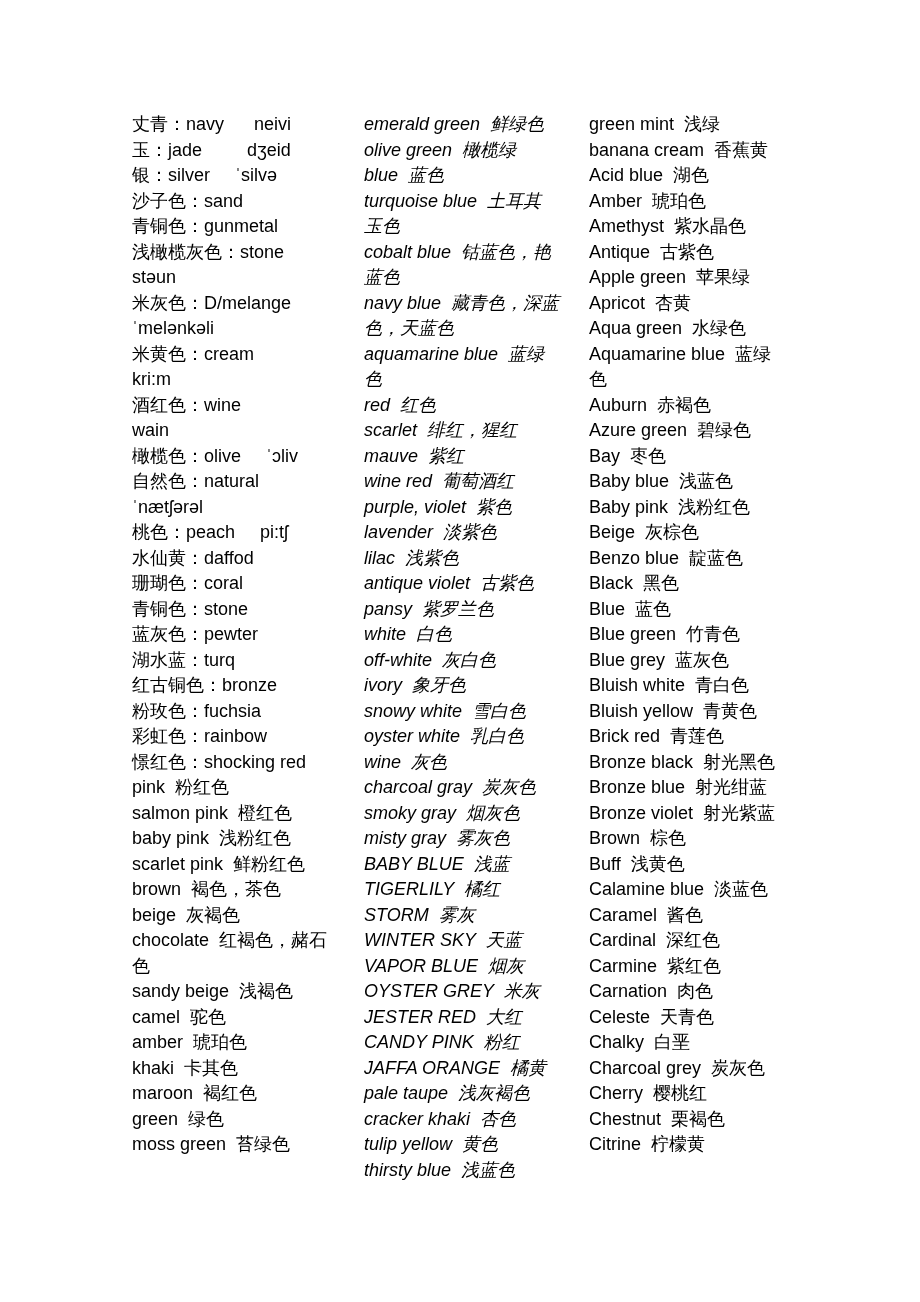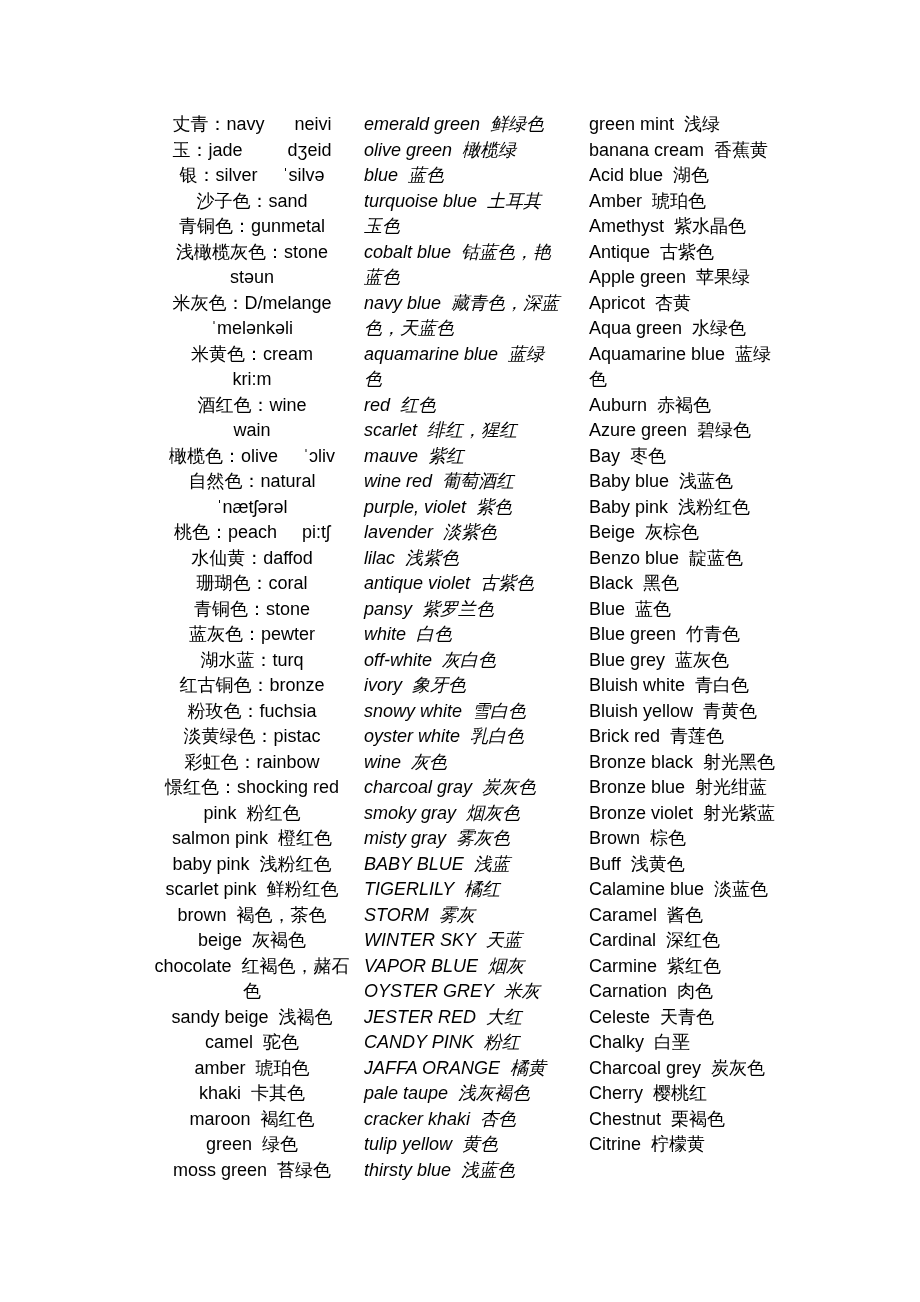--- a/index.html
+++ b/index.html
@@ -1,20 +1,20 @@
 <!DOCTYPE html>
 <html><head>
   <meta charset="utf-8">
   <style>
     html, body { margin: 0; padding: 0; background: #ffffff; }
     body { width: 920px; height: 1302px; position: relative; overflow: hidden;
            font-family: "Liberation Sans", "DejaVu Sans", sans-serif; color: #000; }
     .page { position: absolute; left: 0; top: 0; width: 920px; height: 1302px; }
     .col { position: absolute; top: 112px; width: 218px; }
-    .col-1 { left: 143px; text-align: center; }
+    .col-1 { left: 132px; }
     .col-2 { left: 364px; font-style: italic; }
     .col-3 { left: 589px; }
     .line { font-size: 18px; line-height: 25.5px; white-space: pre; height: 25.5px; }
   </style>
 </head>
 <body>
 
 <div class="page">
   <div class="col col-1" id="col0">
       <div class="line">丈青：navy      neivi</div>
@@ -34,21 +34,20 @@
       <div class="line">自然色：natural</div>
       <div class="line">ˈnætʃərəl</div>
       <div class="line">桃色：peach     pi:tʃ</div>
       <div class="line">水仙黄：daffod</div>
       <div class="line">珊瑚色：coral</div>
       <div class="line">青铜色：stone</div>
       <div class="line">蓝灰色：pewter</div>
       <div class="line">湖水蓝：turq</div>
       <div class="line">红古铜色：bronze</div>
       <div class="line">粉玫色：fuchsia</div>
-      <div class="line">淡黄绿色：pistac</div>
       <div class="line">彩虹色：rainbow</div>
       <div class="line">憬红色：shocking red</div>
       <div class="line">pink  粉红色</div>
       <div class="line">salmon pink  橙红色</div>
       <div class="line">baby pink  浅粉红色</div>
       <div class="line">scarlet pink  鲜粉红色</div>
       <div class="line">brown  褐色，茶色</div>
       <div class="line">beige  灰褐色</div>
       <div class="line">chocolate  红褐色，赭石</div>
       <div class="line">色</div>

